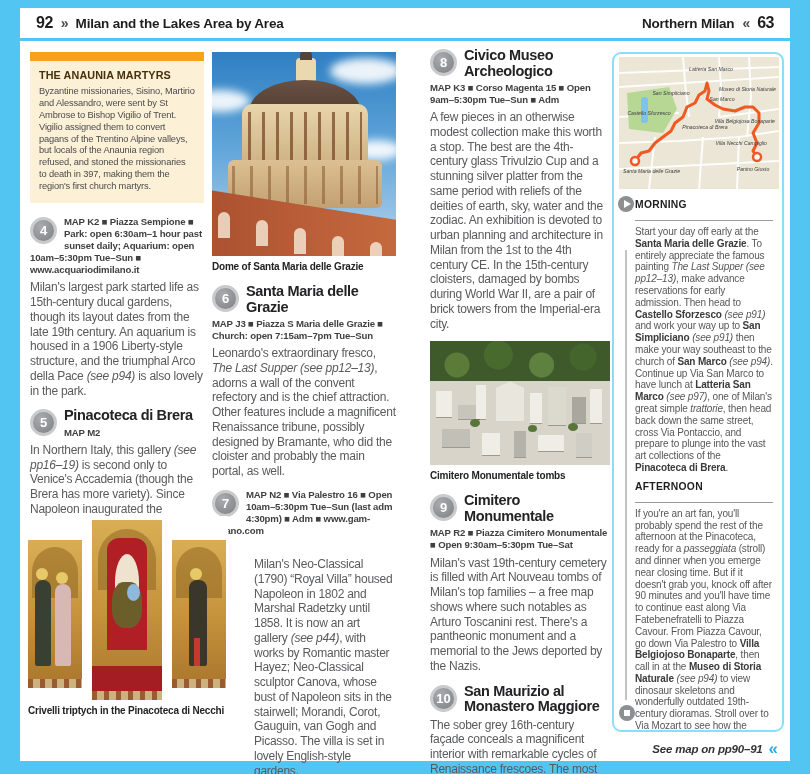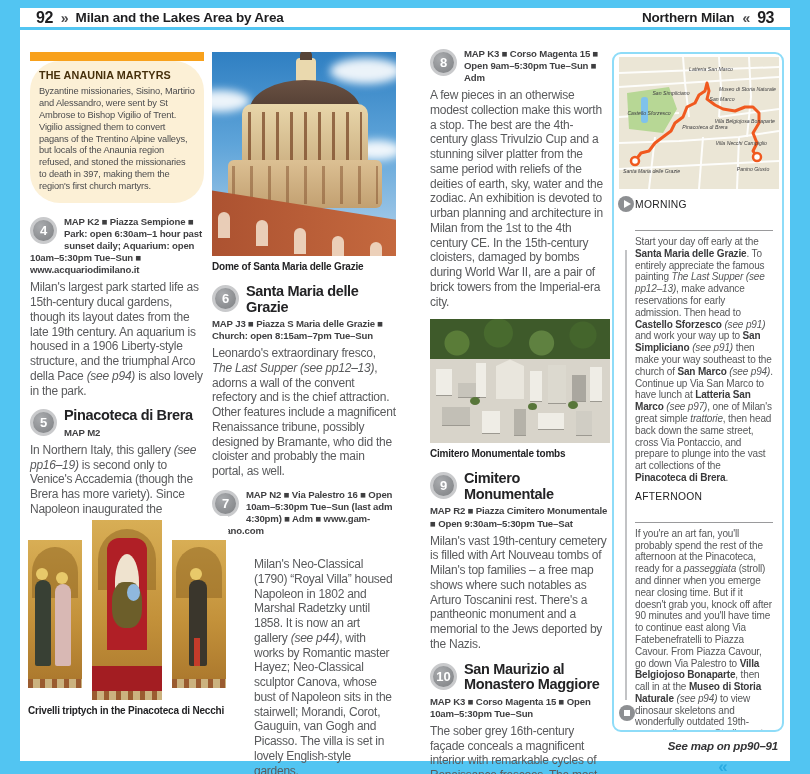--- a/index.html
+++ b/index.html
@@ -5,36 +5,36 @@
   html,body{margin:0;padding:0;background:#e8e8e8;}
   .page{position:relative;width:810px;height:774px;background:#ffffff;overflow:hidden;
         font-family:"Liberation Sans",sans-serif;-webkit-font-smoothing:antialiased;}
   
   .edge{position:absolute;background:#52c5f2;}
   .edge-top{left:0;top:0;width:810px;height:8px;}
   .edge-bottom{left:0;top:761px;width:810px;height:13px;}
   .edge-left{left:0;top:0;width:20px;height:774px;}
   .edge-right{left:790px;top:0;width:20px;height:774px;}
   
-  .header{position:absolute;left:20px;top:8px;width:770px;height:22px;box-sizing:border-box;
+  .header{position:absolute;left:20px;top:8px;width:770px;height:33px;box-sizing:border-box;
           border-bottom:3px solid #52c5f2;display:flex;align-items:center;justify-content:space-between;padding:0 16px;}
   .hdr-group{display:flex;align-items:center;gap:8px;}
   .pg-num{font-size:16px;font-weight:bold;color:#1e1e20;letter-spacing:-0.5px;}
   .chev{font-size:14px;font-weight:bold;color:#4b4b4d;letter-spacing:-1px;}
   .hdr-title{font-size:13.5px;font-weight:bold;color:#1e1e20;letter-spacing:-0.2px;}
   
   .content{position:absolute;left:20px;top:44px;width:770px;height:717px;}
   .col{position:absolute;}
   .col1{left:10px;top:8px;width:174px;}
   .col2{left:192px;top:8px;width:184px;}
   .col3{left:410px;top:4px;width:180px;}
   
   .anaunia{margin-bottom:13px;}
   .anaunia-bar{height:9px;background:#f8a11c;}
-  .anaunia-body{background:#fcf0d6;padding:8px 9px 10px;border-radius:30px;}
+  .anaunia-body{background:#fcf0d6;padding:8px 9px 10px;}
   .anaunia-title{margin:0 0 5px;font-size:10.8px;font-weight:bold;color:#46300c;letter-spacing:0.1px;}
   .anaunia-text{margin:0;font-size:9.3px;line-height:1.28;color:#4c4c4e;letter-spacing:-0.15px;}
   
   .entry{margin-bottom:10px;}
   .entry::after{content:"";display:block;clear:both;}
   .badge{float:left;width:27px;height:27px;box-sizing:border-box;border-radius:50%;
          background:radial-gradient(circle at 35% 30%,#a9abae,#7e8083);border:3px solid #c9cacc;
          color:#fff;font-weight:bold;font-size:13px;display:flex;align-items:center;justify-content:center;
          margin:1px 7px 2px 0;}
   .entry-title{margin:0 0 3px;font-size:14.5px;line-height:1.07;font-weight:bold;color:#232325;letter-spacing:-0.35px;}
@@ -93,31 +93,31 @@
   .fig3-red{position:absolute;left:22px;top:98px;width:6px;height:28px;background:#c43b2a;}
   .halo{position:absolute;width:12px;height:12px;border-radius:50%;background:#e8c96a;}
   
   .sidebar{position:absolute;left:592px;top:8px;width:172px;height:680px;box-sizing:border-box;
            border:2px solid #8edcf8;border-radius:9px;background:#fff;overflow:hidden;}
   .sb-header{background:#3ebdf0;color:#14365f;font-size:10.6px;font-weight:bold;line-height:1.18;
              padding:6px 8px;letter-spacing:-0.1px;}
   .sb-map{position:relative;margin:3px;height:132px;overflow:hidden;}
   .map-label{font:italic 5.2px "Liberation Sans",sans-serif;fill:#3f3f41;}
   .sb-section{position:relative;padding:7px 9px 0 21px;}
-  .sb-heading{margin:0 0 5px;font-size:10.3px;font-weight:normal;color:#1d1d1f;letter-spacing:0.3px;
-              border-bottom:1.5px solid #9a9a9c;padding-bottom:20px;}
+  .sb-heading{margin:0 0 5px;font-size:10.3px;font-weight:bold;color:#1d1d1f;letter-spacing:0.3px;
+              border-bottom:1.5px solid #9a9a9c;padding-bottom:10px;}
   .sb-body{margin:0;font-size:10px;line-height:1.18;color:#565759;letter-spacing:-0.15px;}
   .play-circle{position:absolute;left:4px;top:4px;width:16px;height:16px;border-radius:50%;background:#8d8f92;
                display:flex;align-items:center;justify-content:center;}
   .play-circle::after{content:"";border-left:7px solid #fff;border-top:4.5px solid transparent;border-bottom:4.5px solid transparent;margin-left:2px;}
   .stop-circle{position:absolute;left:5px;bottom:9px;width:16px;height:16px;border-radius:50%;background:#8d8f92;}
   .stop-circle::after{content:"";position:absolute;left:5px;top:5px;width:6px;height:6px;background:#fff;}
   .timeline{position:absolute;left:11px;top:196px;bottom:30px;width:1.5px;background:#c2c3c5;}
   
-  .footer-note{position:absolute;right:12px;top:696px;display:flex;align-items:center;gap:6px;flex-direction:column;}
+  .footer-note{position:absolute;right:12px;top:696px;display:flex;align-items:center;gap:6px;}
   .footer-text{font-size:11.5px;font-weight:bold;font-style:italic;color:#333335;letter-spacing:-0.2px;}
   .footer-arrow{color:#29abe2;font-size:17px;font-weight:bold;line-height:1;}
 </style>
 </head>
 <body>
 
 <div class="page">
   <div class="edge edge-top"></div>
   <div class="edge edge-bottom"></div>
   <div class="edge edge-left"></div>
@@ -125,21 +125,21 @@
 
   <div class="header">
     <div class="hdr-group">
       <span class="pg-num">92</span>
       <span class="chev">»</span>
       <span class="hdr-title">Milan and the Lakes Area by Area</span>
     </div>
     <div class="hdr-group">
       <span class="hdr-title">Northern Milan</span>
       <span class="chev">«</span>
-      <span class="pg-num">93</span>
+      <span class="pg-num">63</span>
     </div>
   </div>
 
   <div class="content">
 
     <div class="col col1">
       <div class="anaunia">
         <div class="anaunia-bar"></div>
         <div class="anaunia-body">
           <h4 class="anaunia-title">THE ANAUNIA MARTYRS</h4>
@@ -182,38 +182,39 @@
           <div class="arch" style="left:166px;top:62px;"></div>
         </div>
       </div>
       <p class="caption">Dome of Santa Maria delle Grazie</p>
 
       <div class="entry">
         <div class="badge">
             <span>6</span>
           </div>
         <h3 class="entry-title">Santa Maria delle Grazie</h3>
-        <p class="entry-info">MAP J3 ■ Piazza S Maria delle Grazie ■ Church: open 8:15am–7pm Tue–Sun</p>
+        <p class="entry-info">MAP J3 ■ Piazza S Maria delle Grazie ■ Church: open 7:15am–7pm Tue–Sun</p>
         <p class="entry-body"><span>Leonardo's extraordinary fresco, </span><span class="rt-i">The Last Supper (see pp12–13)</span><span>, adorns a wall of the convent refectory and is the chief attraction. Other features include a magnificent Renaissance tribune, possibly designed by Bramante, who did the cloister and probably the main portal, as well.</span></p>
       </div>
 
       <div class="entry">
         <div class="badge">
             <span>7</span>
           </div>
         <p class="entry-info">MAP N2 ■ Via Palestro 16 ■ Open 10am–5:30pm Tue–Sun (last adm 4:30pm) ■ Adm ■ www.gam-milano.com</p>
         <p class="entry-body indent"><span>Milan's Neo-Classical (1790) “Royal Villa” housed Napoleon in 1802 and Marshal Radetzky until 1858. It is now an art gallery </span><span class="rt-i">(see p44)</span><span>, with works by Romantic master Hayez; Neo-Classical sculptor Canova, whose bust of Napoleon sits in the stairwell; Morandi, Corot, Gauguin, van Gogh and Picasso. The villa is set in lovely English-style gardens.</span></p>
       </div>
     </div>
 
     <div class="col col3">
       <div class="entry">
         <div class="badge">
             <span>8</span>
           </div>
+        <h3 class="entry-title">Civico Museo Archeologico</h3>
         <p class="entry-info">MAP K3 ■ Corso Magenta 15 ■ Open 9am–5:30pm Tue–Sun ■ Adm</p>
         <p class="entry-body"><span>A few pieces in an otherwise modest collection make this worth a stop. The best are the 4th-century glass Trivulzio Cup and a stunning silver platter from the same period with reliefs of the deities of earth, sky, water and the zodiac. An exhibition is devoted to urban planning and architecture in Milan from the 1st to the 4th century CE. In the 15th-century cloisters, damaged by bombs during World War II, are a pair of brick towers from the Imperial-era city.</span></p>
       </div>
 
       <div class="photo photo-cem">
         <div class="cem-trees"></div>
         <div class="tomb" style="left:6px;top:50px;width:16px;height:26px;"></div>
         <div class="tomb" style="left:28px;top:64px;width:22px;height:14px;background:#c7c4bb;"></div>
         <div class="tomb" style="left:46px;top:44px;width:10px;height:34px;"></div>
         <div class="tomb-main" style="left:66px;top:40px;width:28px;height:40px;"></div>
@@ -239,21 +240,20 @@
         <h3 class="entry-title">Cimitero Monumentale</h3>
         <p class="entry-info">MAP R2 ■ Piazza Cimitero Monumentale ■ Open 9:30am–5:30pm Tue–Sat</p>
         <p class="entry-body"><span>Milan's vast 19th-century cemetery is filled with Art Nouveau tombs of Milan's top families – a free map shows where such notables as Arturo Toscanini rest. There's a pantheonic monument and a memorial to the Jews deported by the Nazis.</span></p>
       </div>
 
       <div class="entry">
         <div class="badge">
             <span>10</span>
           </div>
         <h3 class="entry-title">San Maurizio al Monastero Maggiore</h3>
-        <p class="entry-info">MAP K3 ■ Corso Magenta 15 ■ Open 10am–5:30pm Tue–Sun</p>
         <p class="entry-body"><span>The sober grey 16th-century façade conceals a magnificent interior with remarkable cycles of Renaissance frescoes. The most striking, by Bernardino Luini, adorn the partition which divides the public area from the section where cloistered nuns once lived. The church's organ dates back to 1554.</span></p>
       </div>
     </div>
 
     <div class="trip-wrap">
       <div class="trip-art">
         <div class="panel p-left">
           <div class="panel-arch"></div>
           <div class="halo" style="left:8px;top:28px;"></div>
           <div class="halo" style="left:28px;top:32px;"></div>

